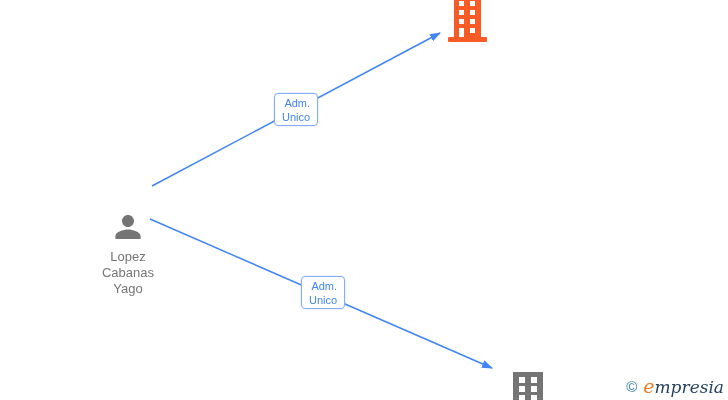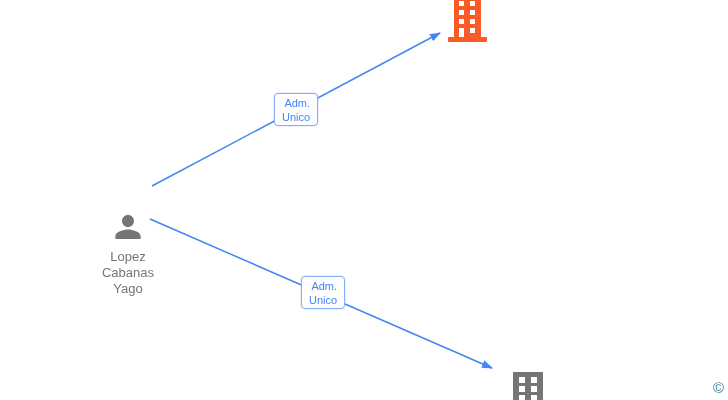--- a/index.html
+++ b/index.html
@@ -116,15 +116,16 @@
       <rect x="18" y="14" width="6" height="6" fill="#ffffff"></rect>
       <rect x="6" y="23" width="6" height="6" fill="#ffffff"></rect>
       <rect x="18" y="23" width="6" height="6" fill="#ffffff"></rect>
       <rect x="6" y="32" width="6" height="6" fill="#ffffff"></rect>
       <rect x="18" y="32" width="6" height="6" fill="#ffffff"></rect>
     </svg>
   </div>
 
   <div class="watermark">
     <span class="wm-copy" style="color: rgb(46, 127, 158);">©</span>
+    <span class="wm-brand"><span class="wm-initial" style="color: rgb(238, 125, 36);">e</span><span class="wm-rest" style="color: rgb(38, 66, 92);">mpresia</span></span>
   </div>
 
 </div>
 
 </body></html>

